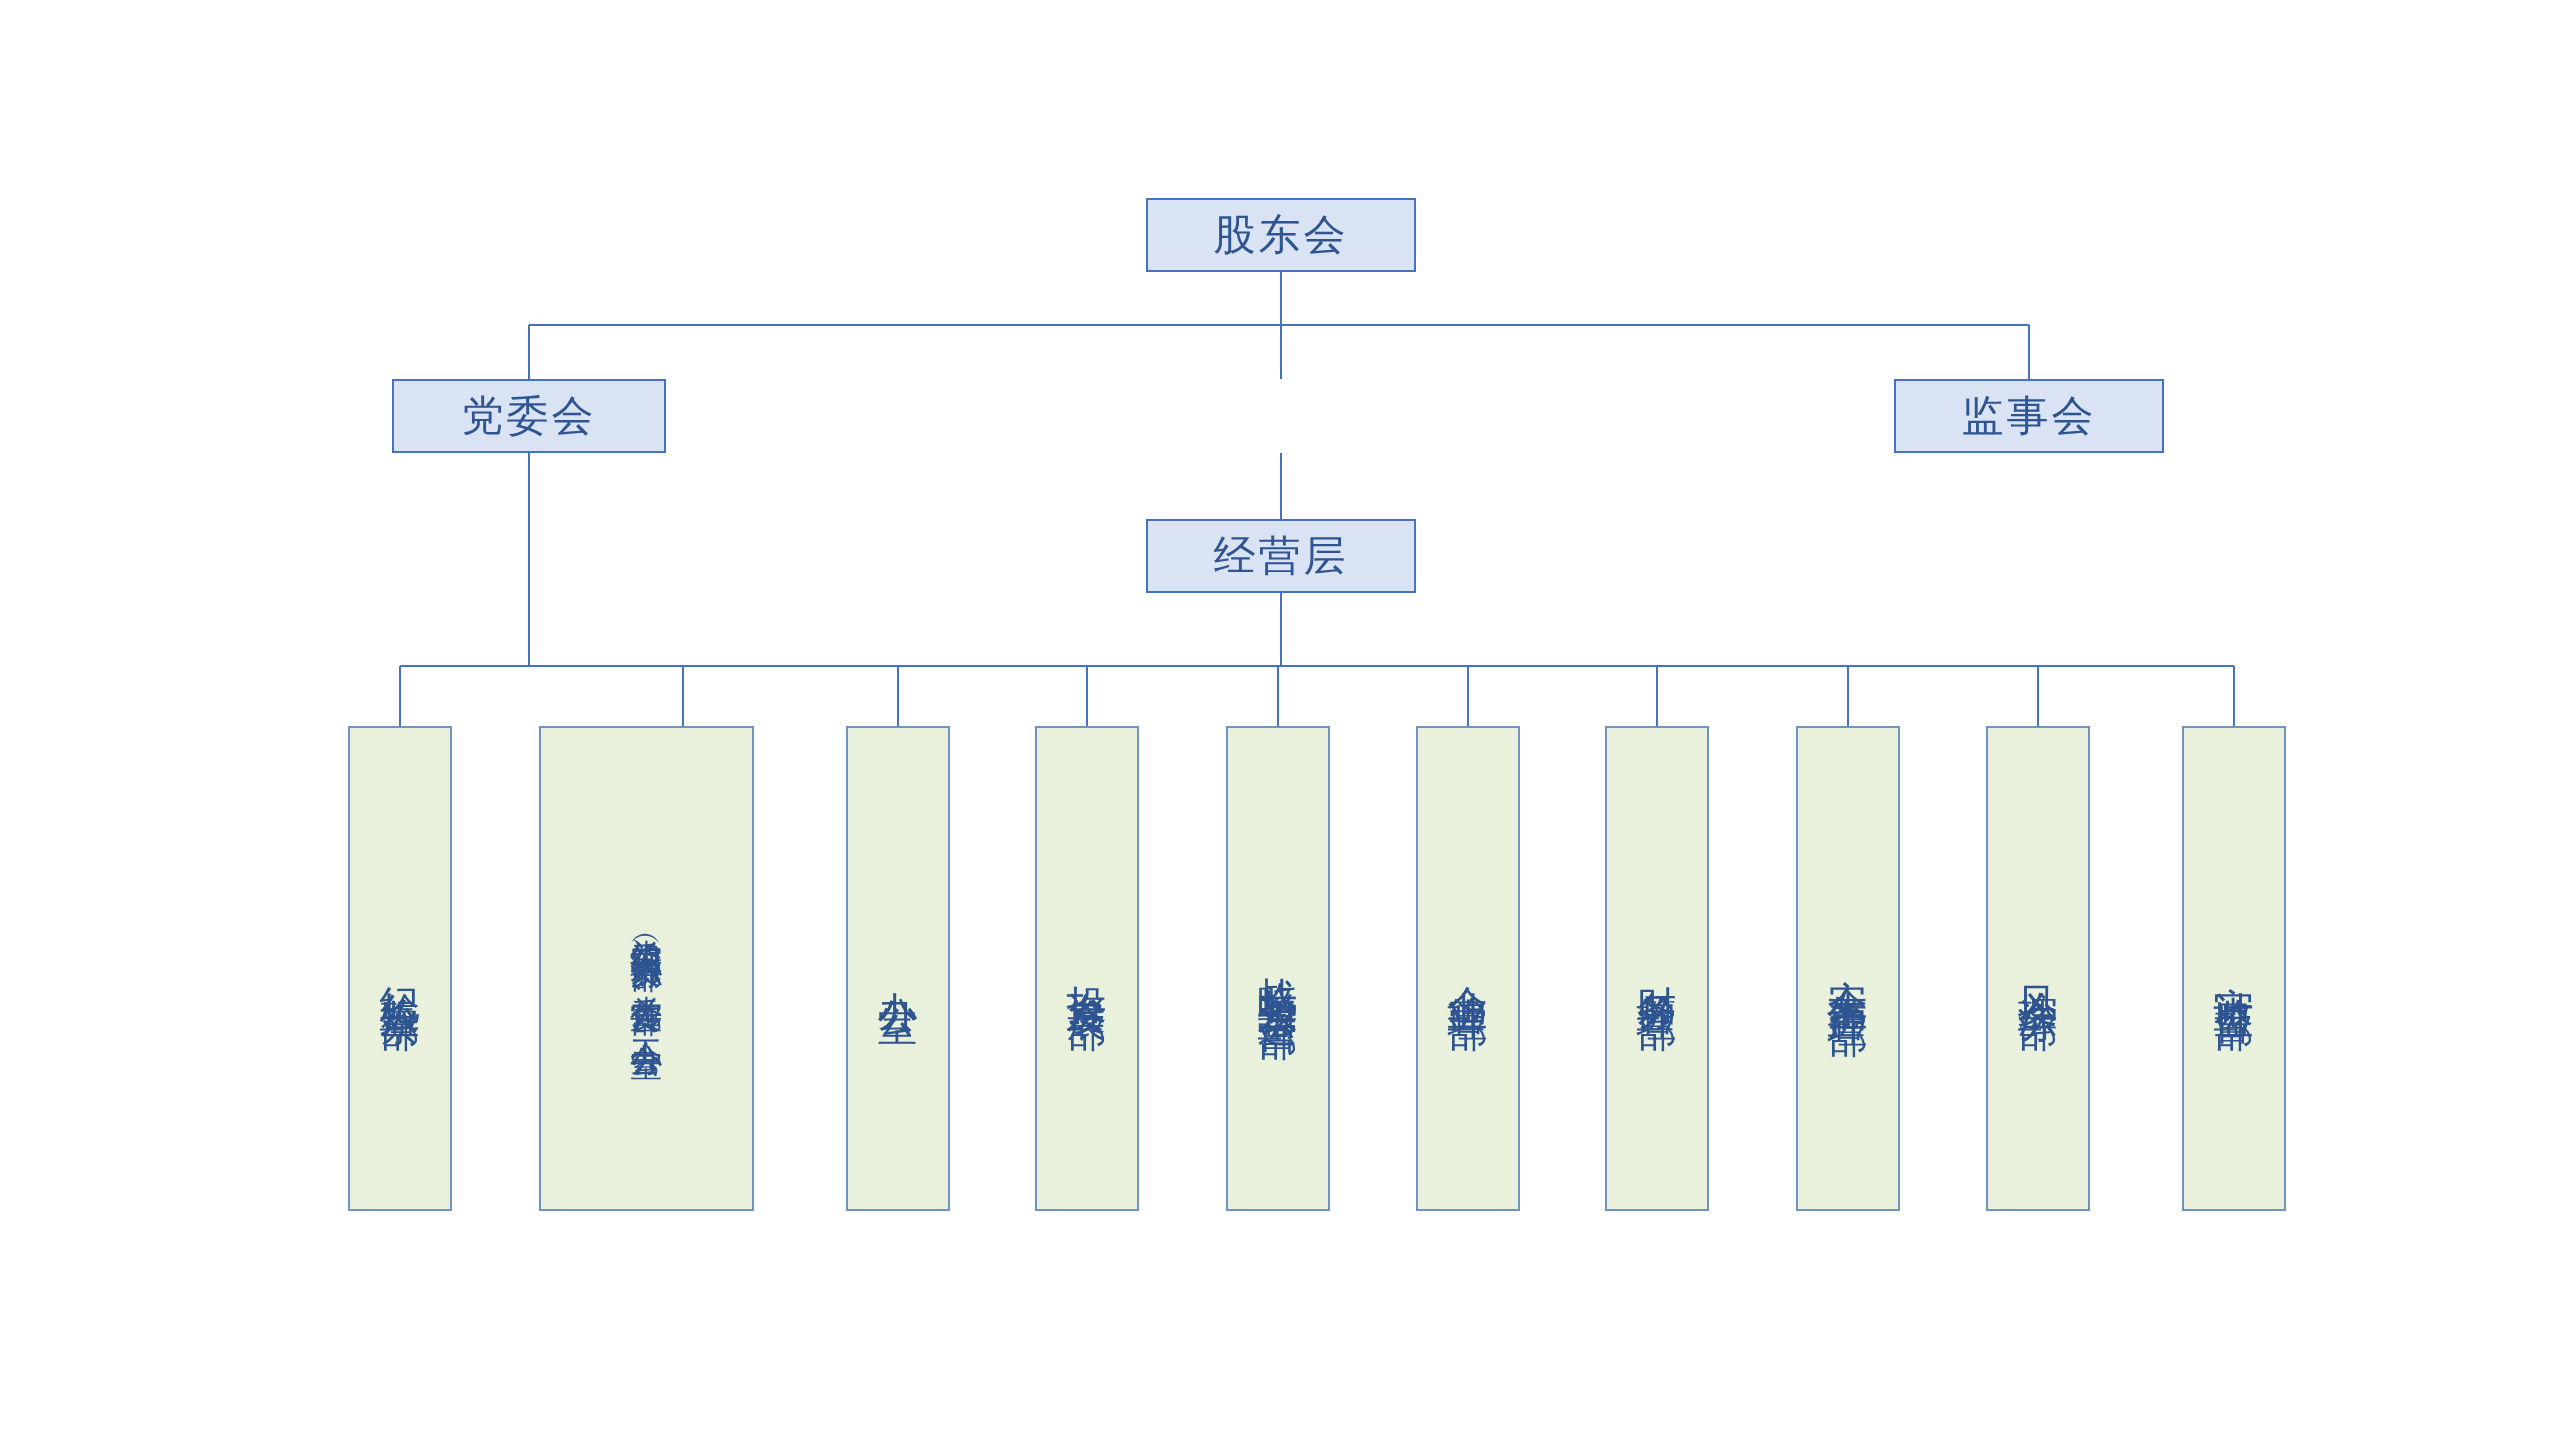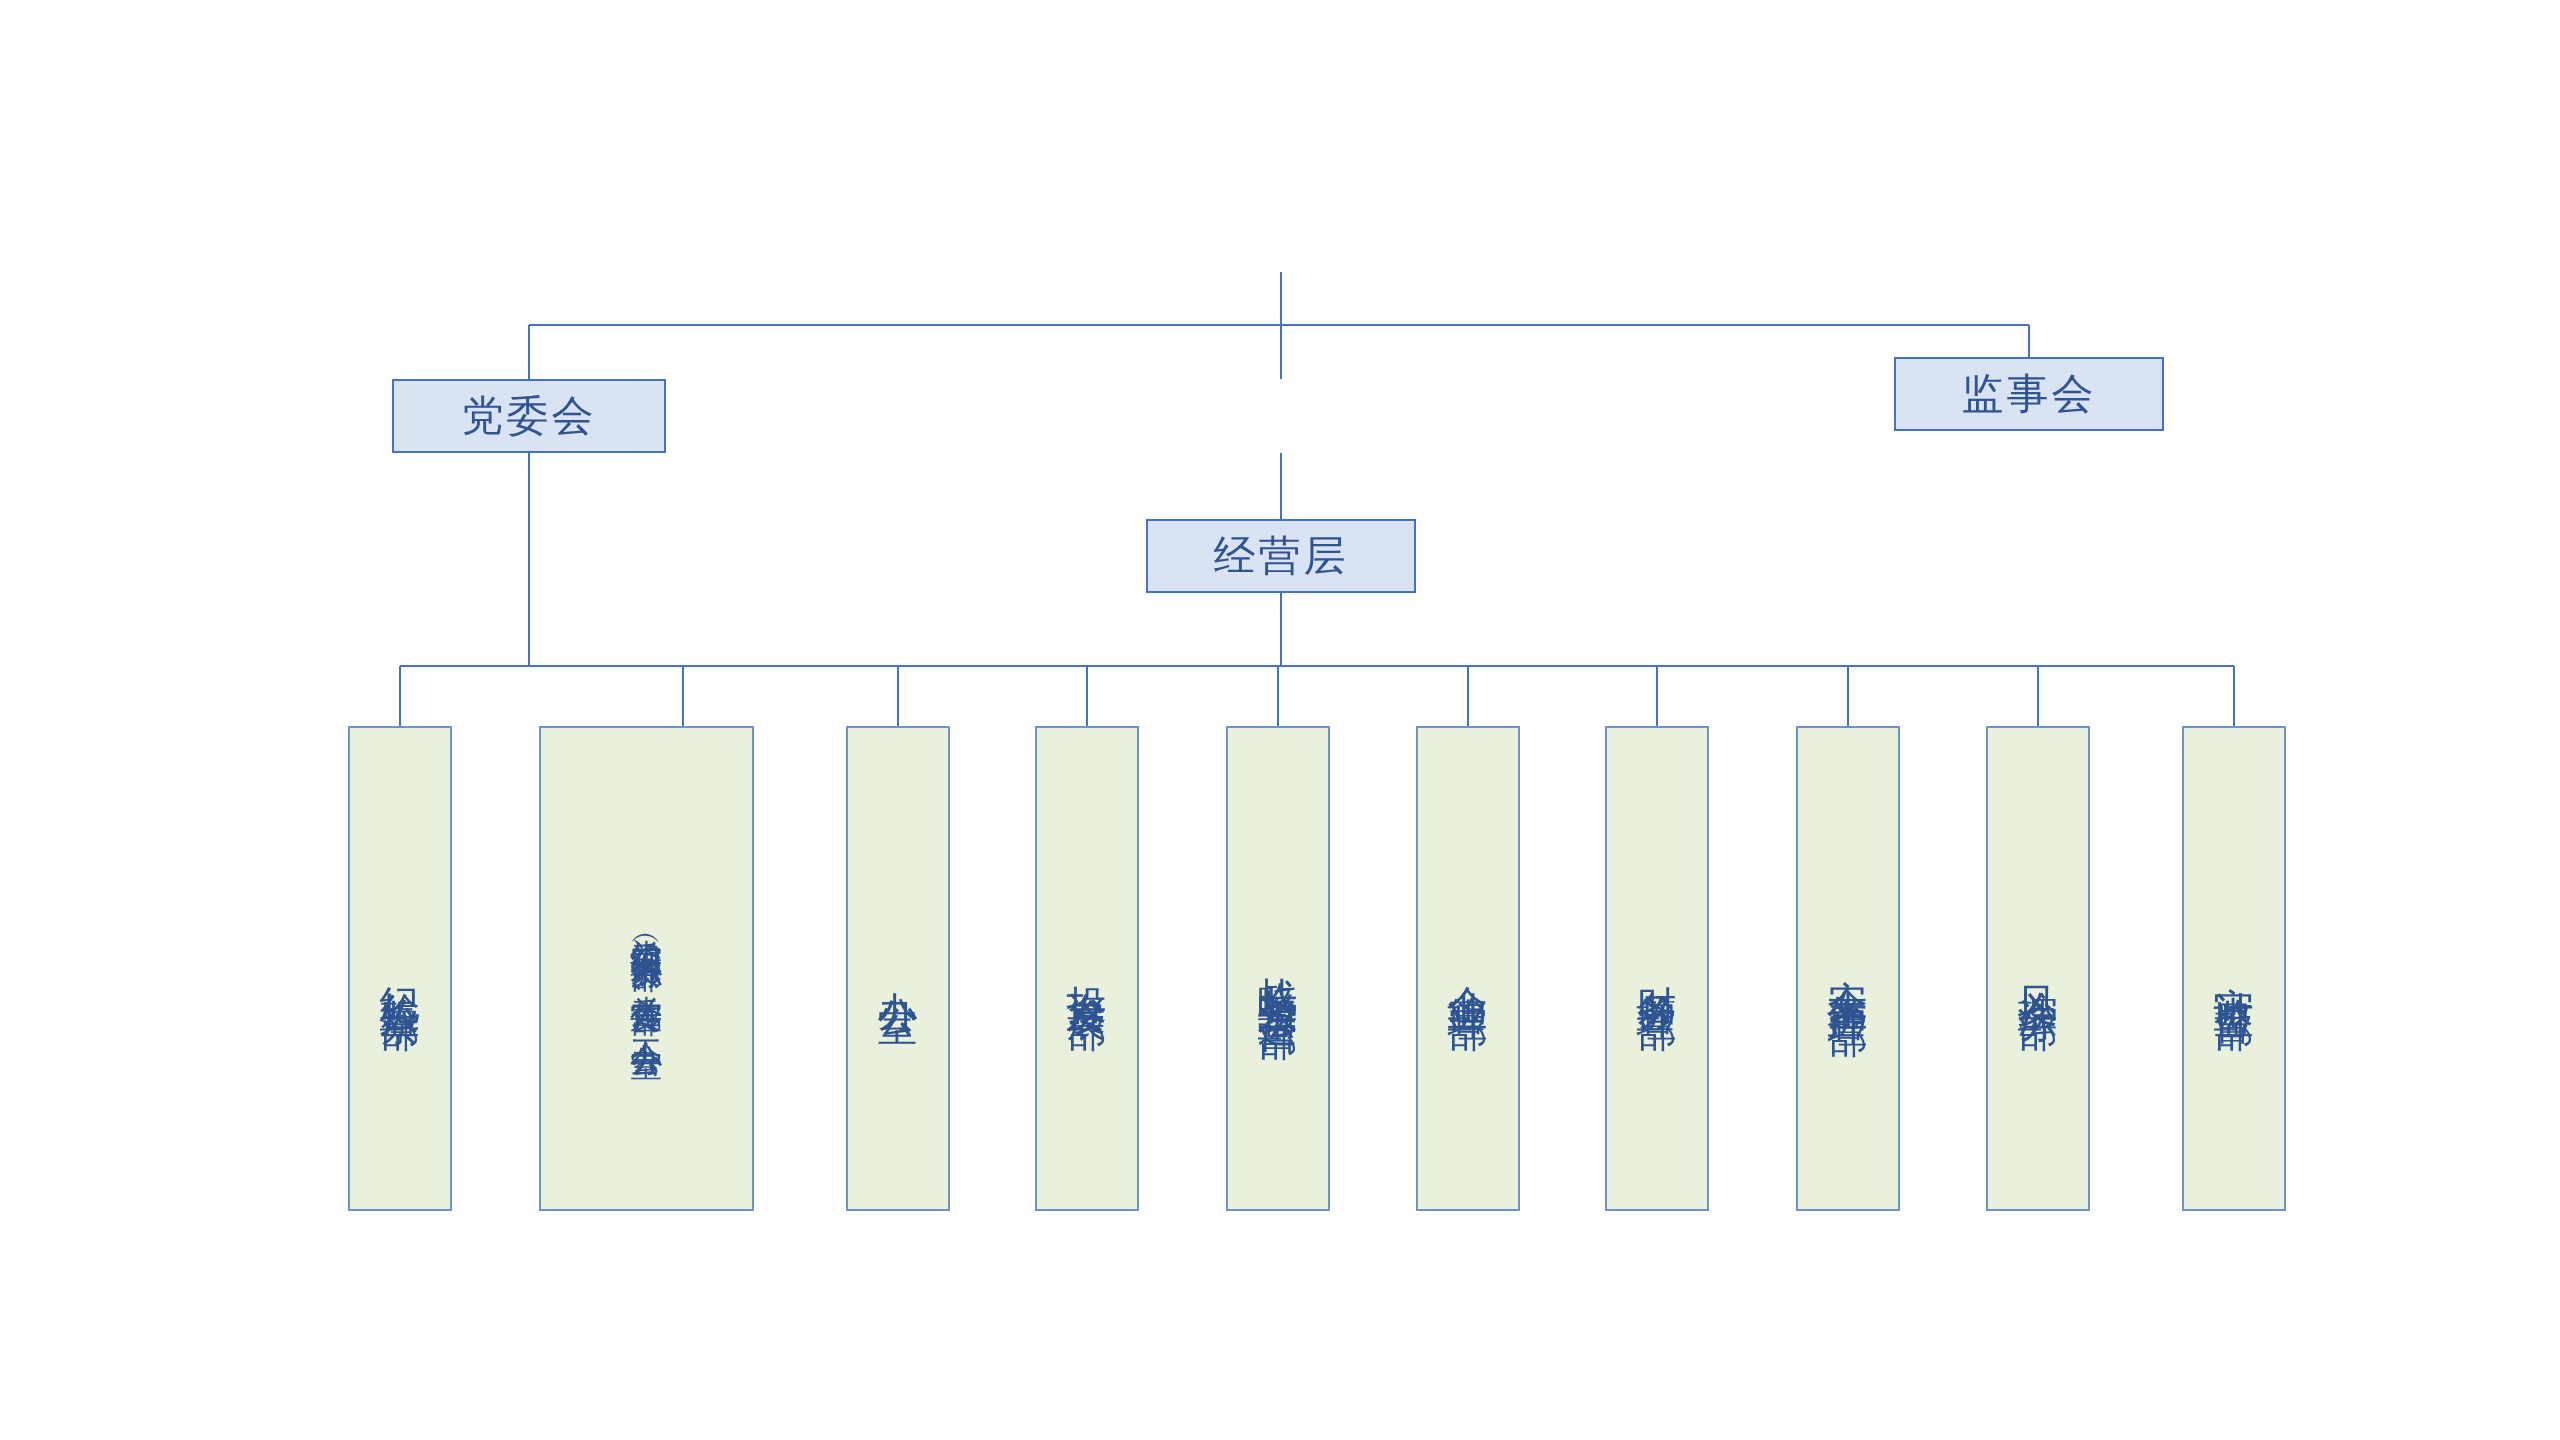--- a/index.html
+++ b/index.html
@@ -85,25 +85,28 @@
              M898 666 V726
              M1087 666 V726
              M1278 666 V726
              M1468 666 V726
              M1657 666 V726
              M1848 666 V726
              M2038 666 V726
              M2234 666 V726" fill="none" stroke="#4472c4" stroke-width="2"></path>
   </svg>
 
+  <div class="node hbox" style="left:1146px; top:198px;">
+    <span>股东会</span>
+  </div>
 
   <div class="node hbox" style="left:392px; top:379px; width:274px;">
     <span>党委会</span>
   </div>
-  <div class="node hbox" style="left:1894px; top:357px;">
+  <div class="node hbox" style="left:1894px; top:379px;">
     <span>监事会</span>
   </div>
 
   <div class="node hbox" style="left:1146px; top:519px;">
     <span>经营层</span>
   </div>
 
   <div class="node dept" style="left:348px;">
     <span class="vtext">纪检监察部</span>
   </div>

